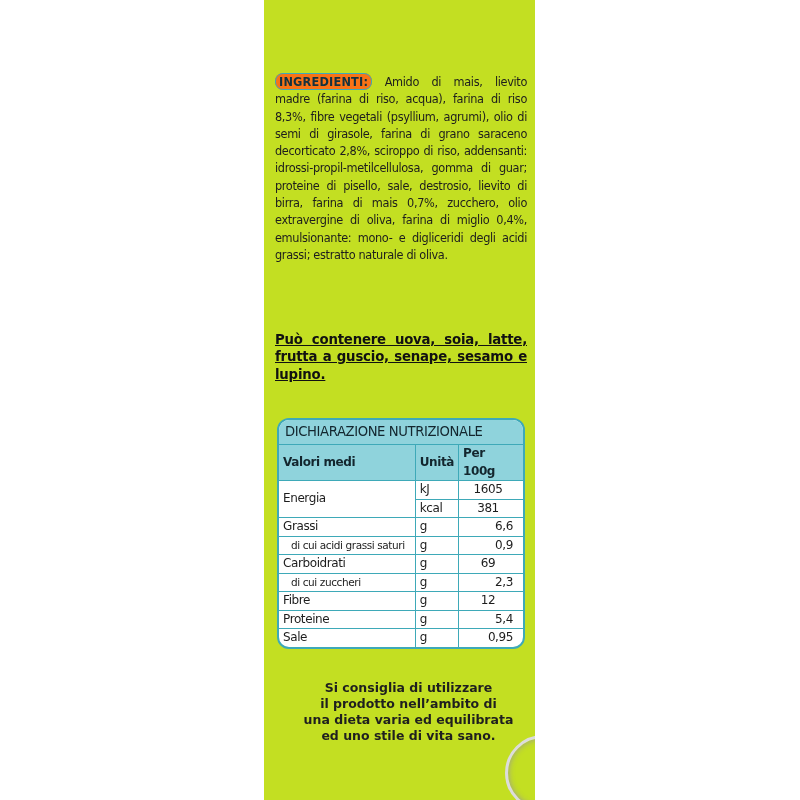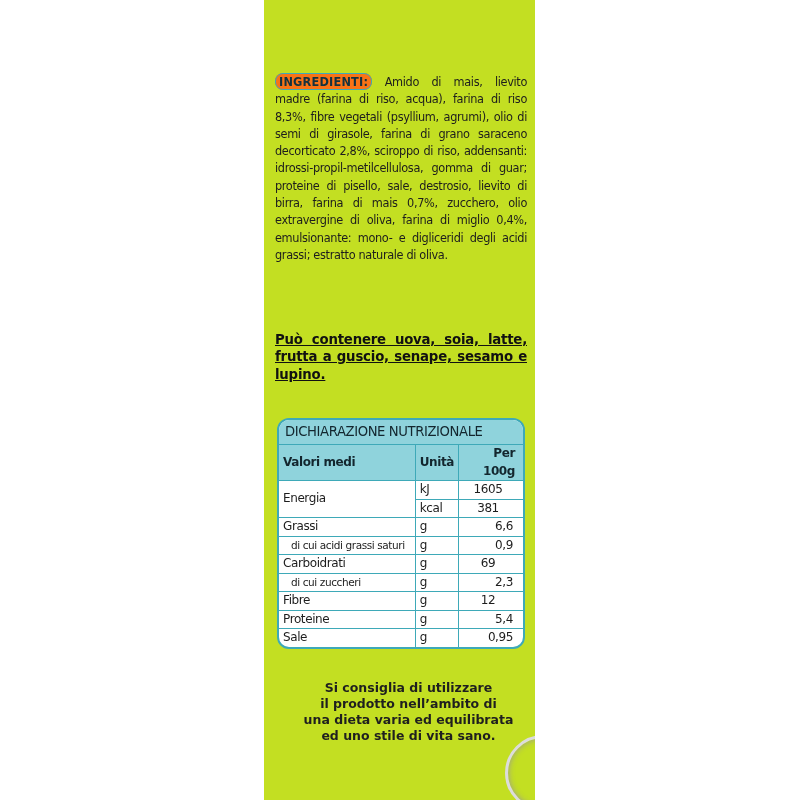--- a/index.html
+++ b/index.html
@@ -36,21 +36,21 @@
   }
   table { border-collapse: collapse; width: 100%; font-size: 12px; color: #1d1d1d; }
   td, th { border: 1.3px solid #3ea9b8; padding: 0 4px; height: 17.5px; line-height: 17.5px; letter-spacing: -0.4px; }
   tr:first-child th { border-top: none; }
   tr td:first-child, tr th:first-child { border-left: none; }
   tr td:last-child, tr th:last-child { border-right: none; }
   tr:last-child td { border-bottom: none; }
   th { background: #8fd3dc; font-weight: bold; text-align: left; color: #13262e; margin-left: 16px; }
   .col-unit { width: 30px; }
   .col-val { width: 50px; text-align: right; padding-right: 10px; }
-  th.col-val { text-align: right; padding-right: 8px; }
+  th.col-val { text-align: left; padding-right: 8px; }
   .sub { padding-left: 12px; font-size: 10.5px; margin-left: 40px; }
   .advice {
     position: absolute; left: 273px; top: 680px; width: 271px; text-align: center;
     font-size: 12.5px; line-height: 16px; color: #1f1f1f; font-weight: bold;
   }
   .bowl {
     position: absolute; left: 505px; top: 735px; width: 70px; height: 70px;
     border-radius: 50%; border: 3px solid #dcdcdc; box-shadow: inset 0 0 6px #999;
   }
   .clip { position: absolute; left: 535px; top: 0; width: 265px; height: 800px; background: #ffffff; }

